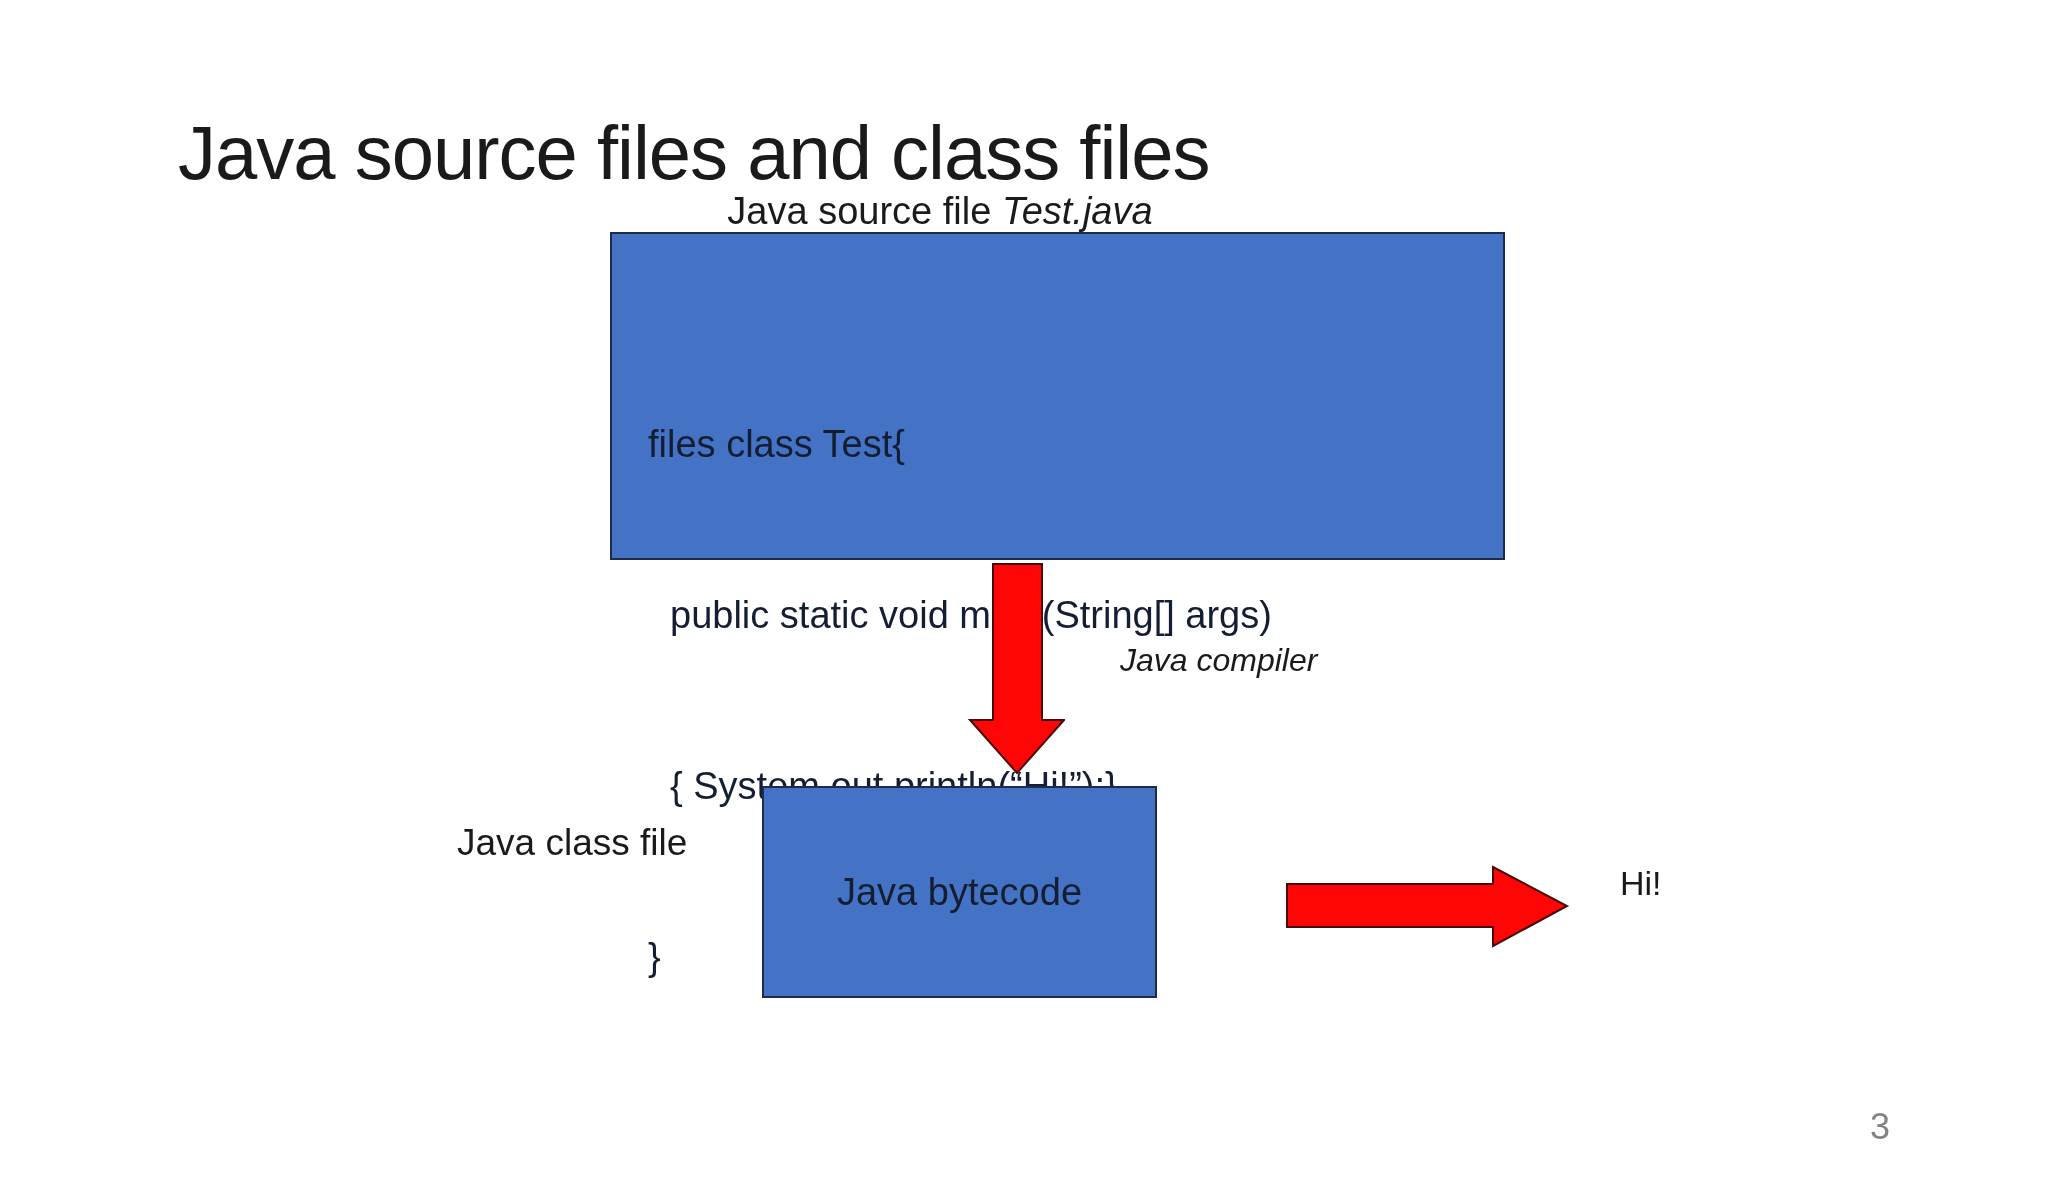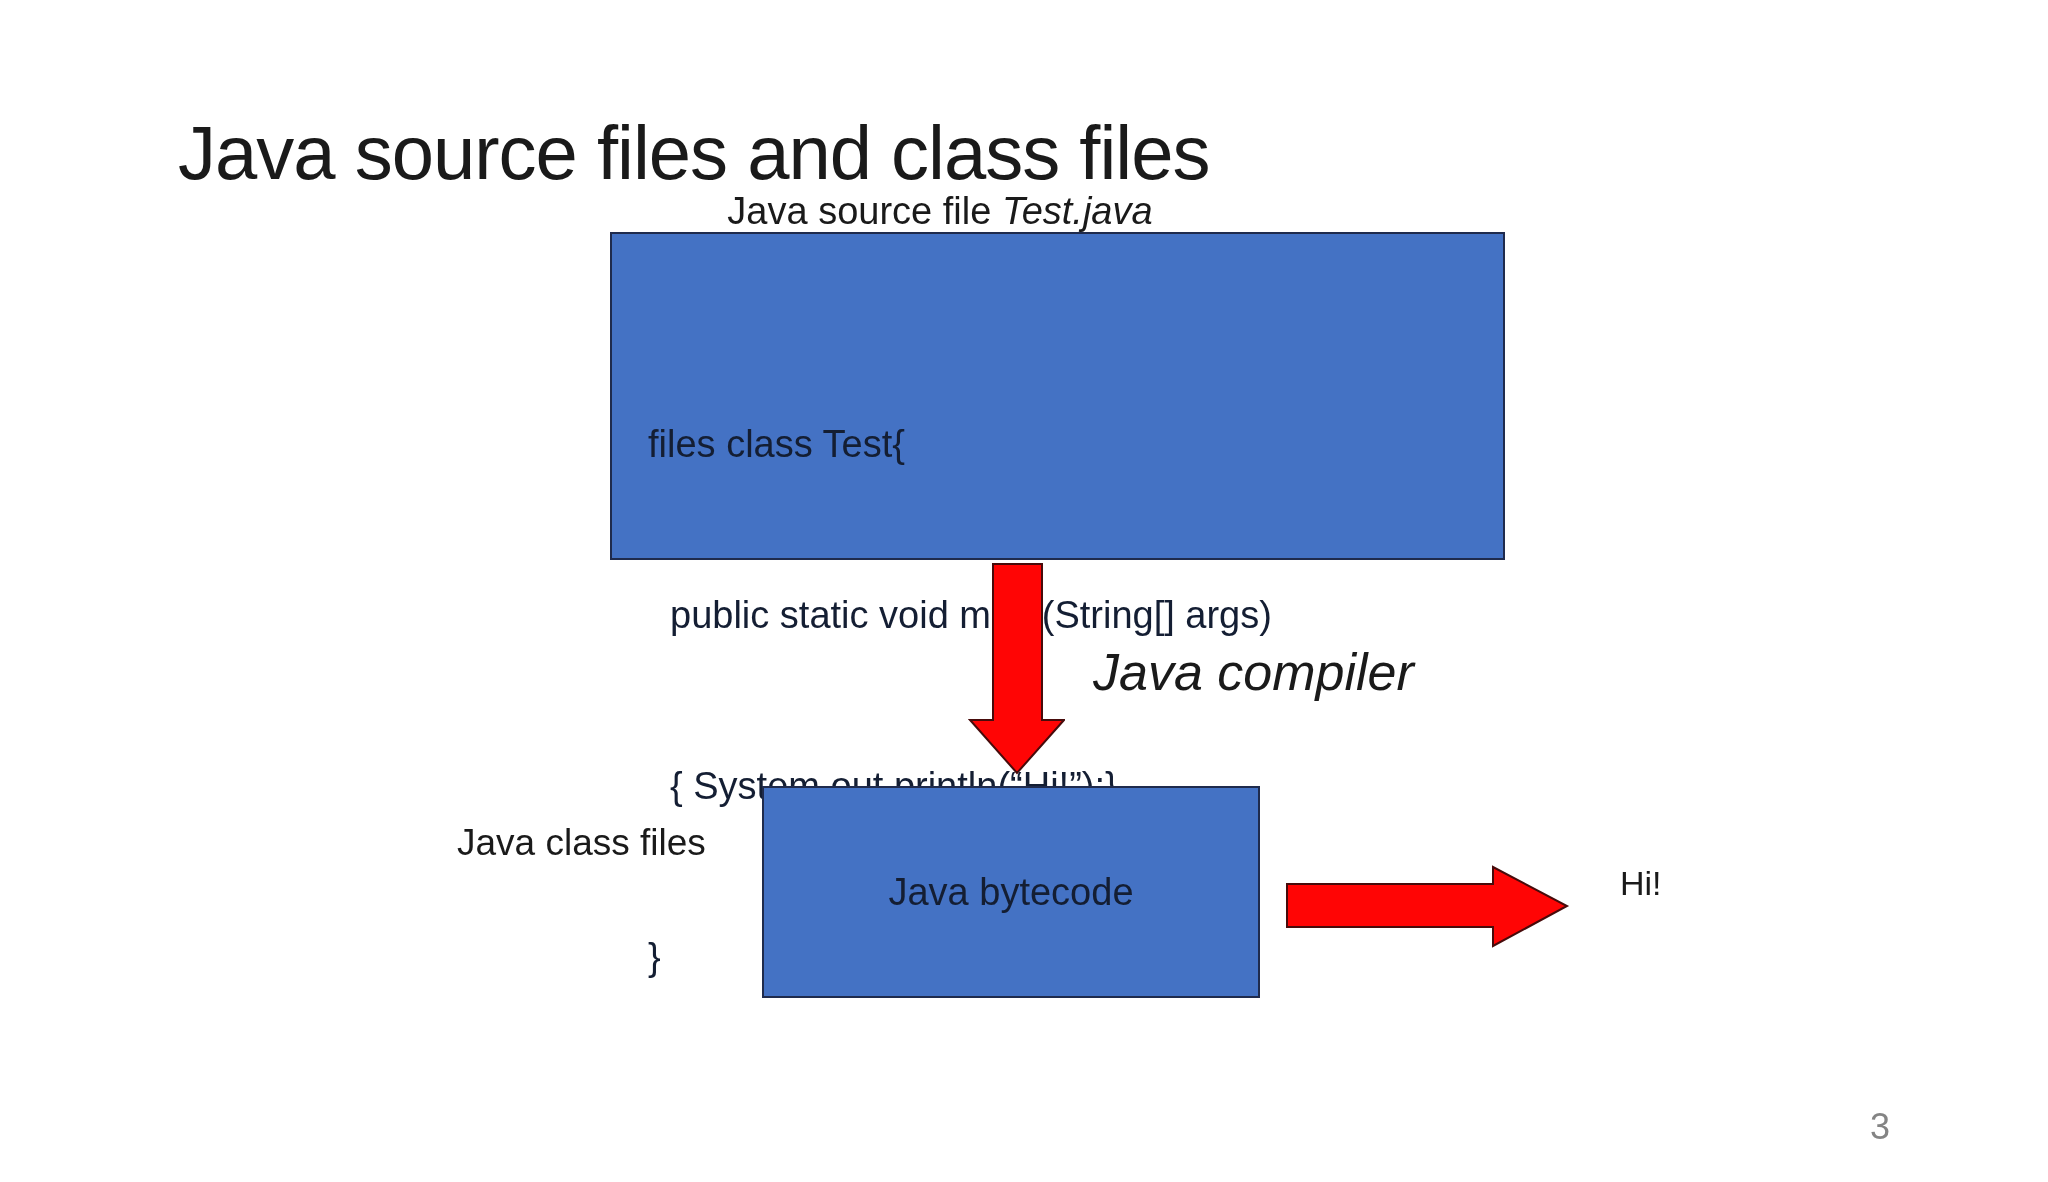--- a/index.html
+++ b/index.html
@@ -50,21 +50,21 @@
   }
   .source-box {
     left: 610px;
     top: 232px;
     width: 895px;
     height: 328px;
   }
   .bytecode-box {
     left: 762px;
     top: 786px;
-    width: 498px;
+    width: 395px;
     height: 212px;
     display: flex;
     align-items: center;
     justify-content: center;
   }
 
   .code {
     left: 648px;
     top: 302px;
     font-size: 38px;
@@ -73,23 +73,23 @@
     white-space: pre;
   }
   .code .indent { padding-left: 22px; }
 
   .box-label {
     font-size: 38px;
     color: var(--code-text, #141e33);
   }
 
   .compiler-label {
-    left: 1093px;
+    left: 1120px;
     top: 642px;
-    font-size: 52px;
+    font-size: 32px;
   }
 
   .class-file-caption {
     left: 457px;
     top: 818px;
     font-size: 37px;
     line-height: 49px;
     white-space: nowrap;
   }
 
@@ -145,21 +145,21 @@
     <polygon points="28,1 77,1 77,157 99,157 52,210 5,157 28,157"></polygon>
   </svg>
 
   <div class="abs caption italic compiler-label">Java compiler</div>
 
   <div class="abs box bytecode-box">
     <span class="box-label">Java bytecode</span>
   </div>
 
   <div class="abs class-file-caption">
-    <div>Java class files</div>
+    <div>Java class file</div>
   </div>
 
   <svg class="abs arrow interpreter-arrow" width="284" height="83" viewBox="0 0 284 83">
     <polygon points="1,19 207,19 207,2 281,41 207,81 207,62 1,62"></polygon>
   </svg>
 
   <div class="abs caption output-text">Hi!</div>
 
 
   <div class="abs page-number">3</div>

